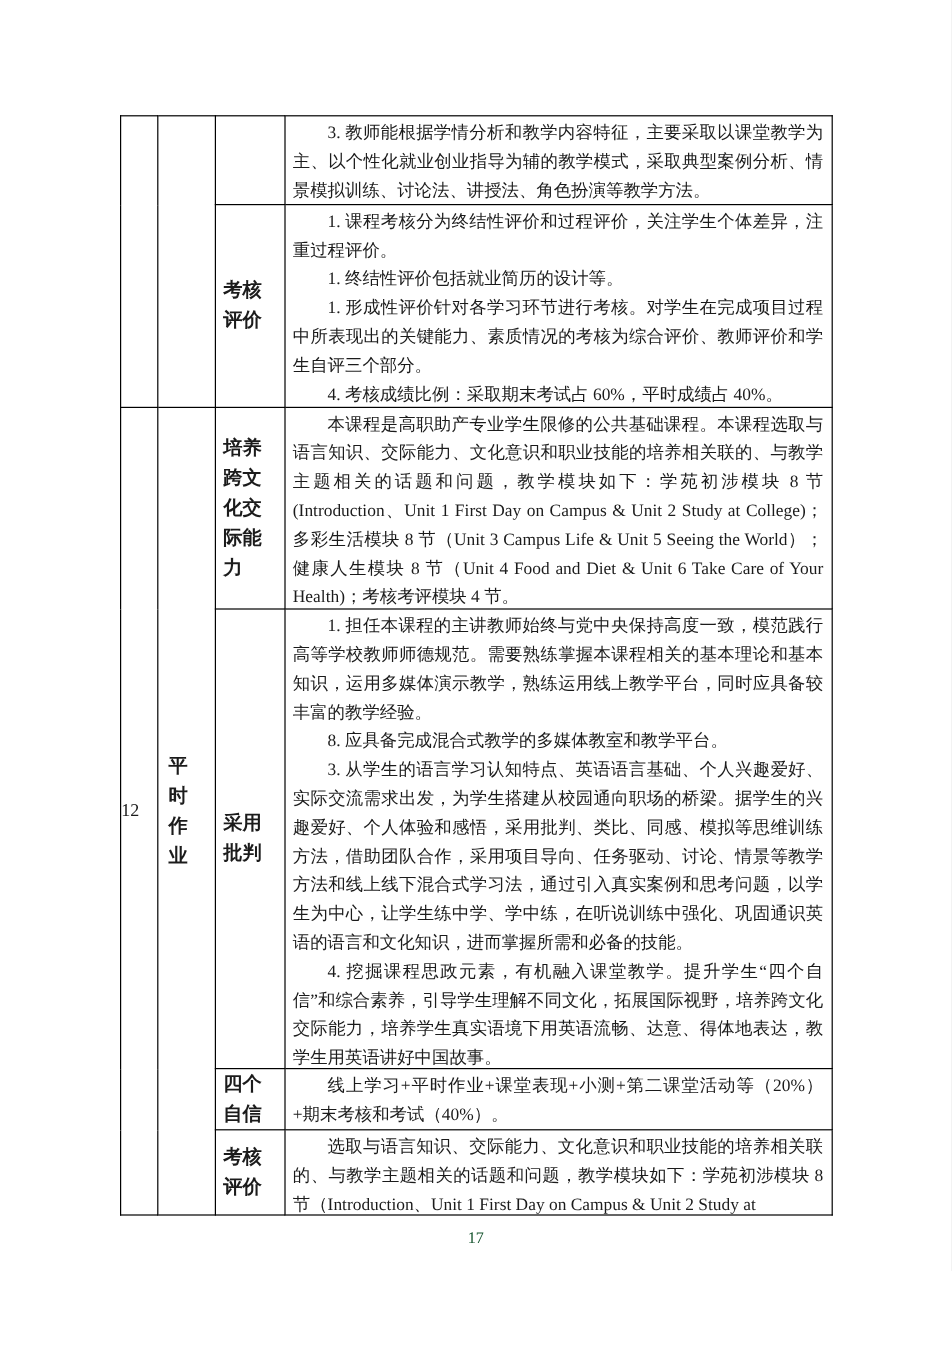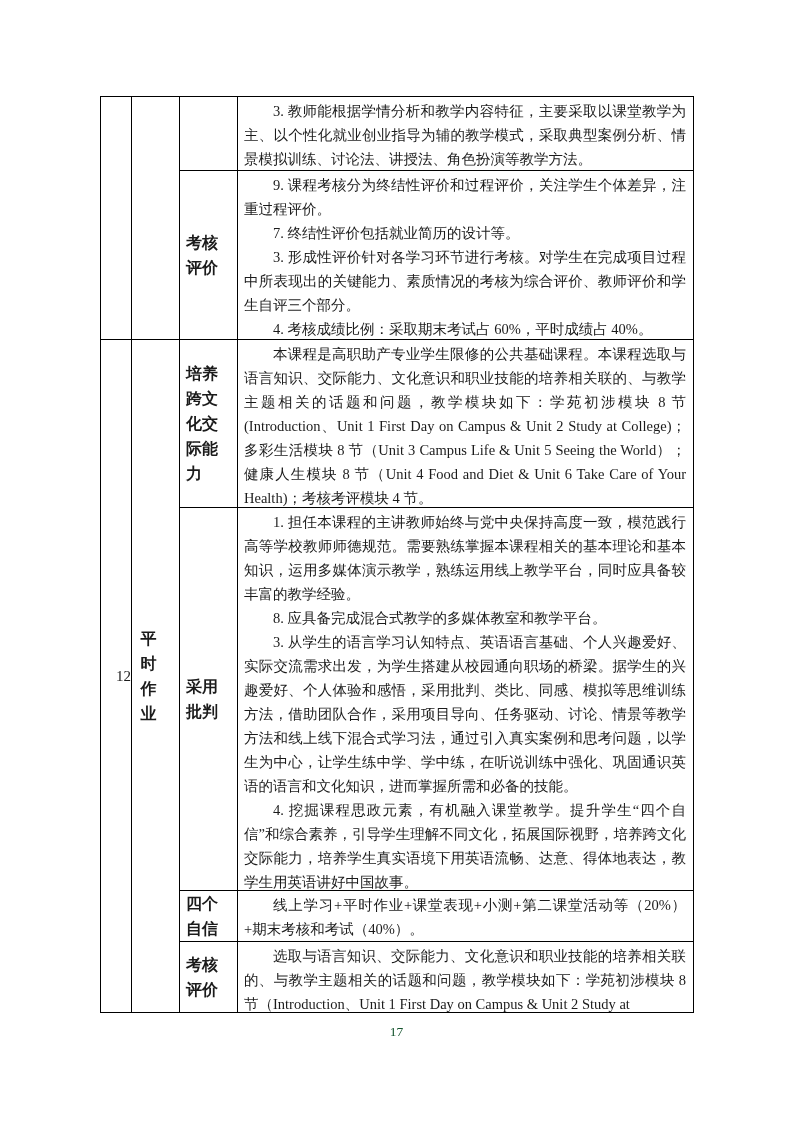--- a/index.html
+++ b/index.html
@@ -25,21 +25,21 @@
     border: 1px solid #000;
     padding: 0;
     vertical-align: middle;
   }
   col.c-no     { width: 31px; }
   col.c-course { width: 48px; }
   col.c-label  { width: 58px; }
   col.c-body   { width: 456px; }
 
   td.no-cell {
-    text-align: right;
+    text-align: left;
     font-size: 15px;
   }
   td.course-cell, td.label-cell {
     text-align: left;
     font-weight: bold;
     font-size: 16px;
     line-height: 25px;
   }
   .label-inner  { width: 45px; margin: 0 auto; }
   .course-inner { width: 30px; margin: 0 auto; }
@@ -100,23 +100,23 @@
             <p>3. 教师能根据学情分析和教学内容特征，主要采取以课堂教学为主、以个性化就业创业指导为辅的教学模式，采取典型案例分析、情景模拟训练、讨论法、讲授法、角色扮演等教学方法。</p>
           </div>
         </td>
       </tr>
       <tr>
         <td class="label-cell">
           <div class="label-inner">考核评价</div>
         </td>
         <td class="body-cell">
           <div class="cell h-a2">
-            <p>9. 课程考核分为终结性评价和过程评价，关注学生个体差异，注重过程评价。</p>
-            <p>7. 终结性评价包括就业简历的设计等。</p>
-            <p>3. 形成性评价针对各学习环节进行考核。对学生在完成项目过程中所表现出的关键能力、素质情况的考核为综合评价、教师评价和学生自评三个部分。</p>
+            <p>1. 课程考核分为终结性评价和过程评价，关注学生个体差异，注重过程评价。</p>
+            <p>1. 终结性评价包括就业简历的设计等。</p>
+            <p>1. 形成性评价针对各学习环节进行考核。对学生在完成项目过程中所表现出的关键能力、素质情况的考核为综合评价、教师评价和学生自评三个部分。</p>
             <p>4. 考核成绩比例：采取期末考试占 60%，平时成绩占 40%。</p>
           </div>
         </td>
       </tr>
 
       <tr>
         <td class="no-cell" rowspan="4">
           <div>12</div>
         </td>
         <td class="course-cell" rowspan="4">

